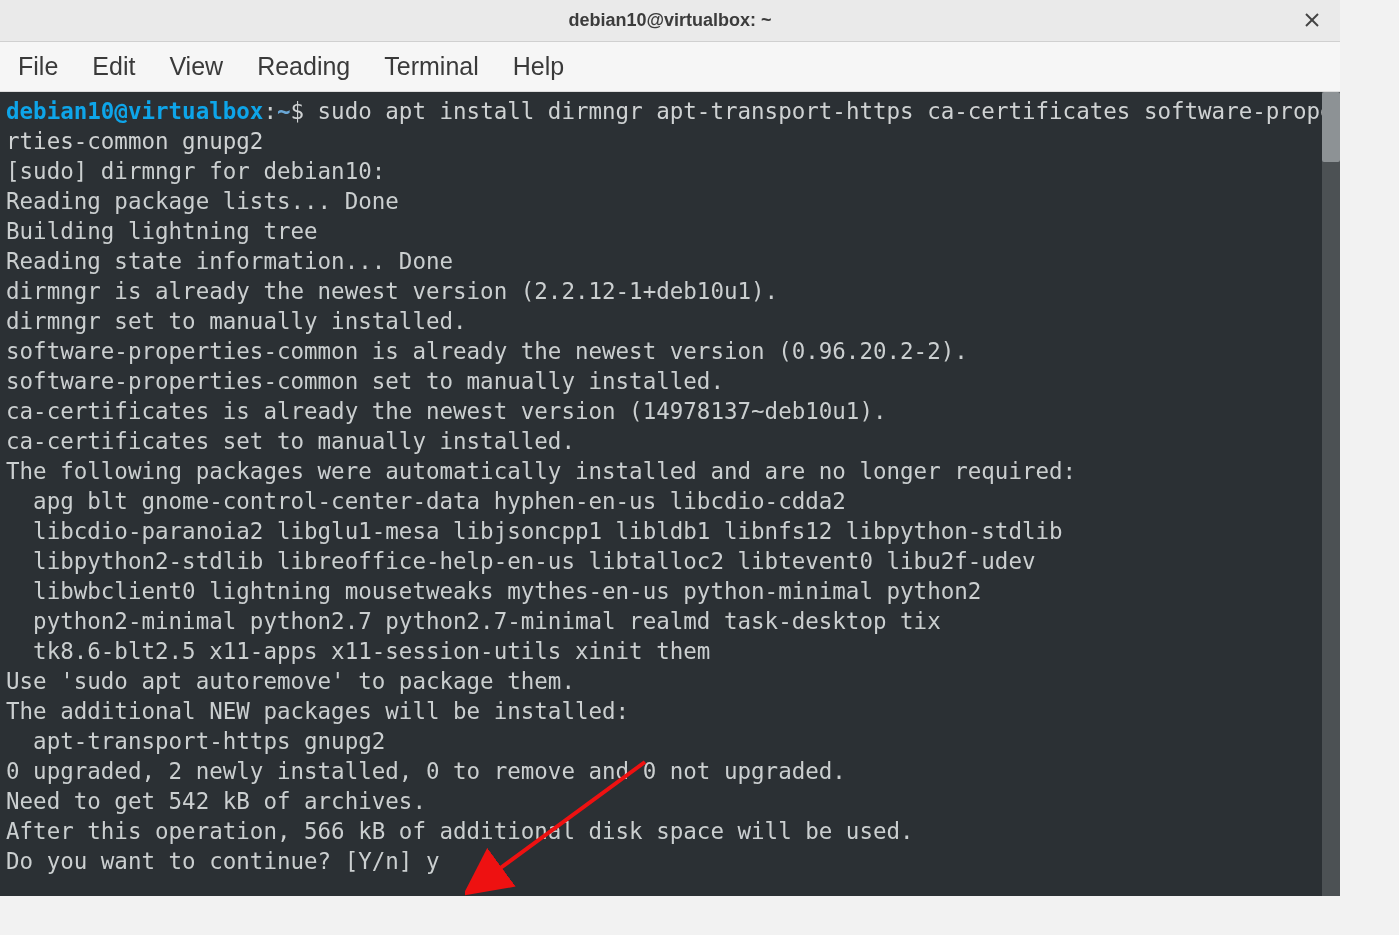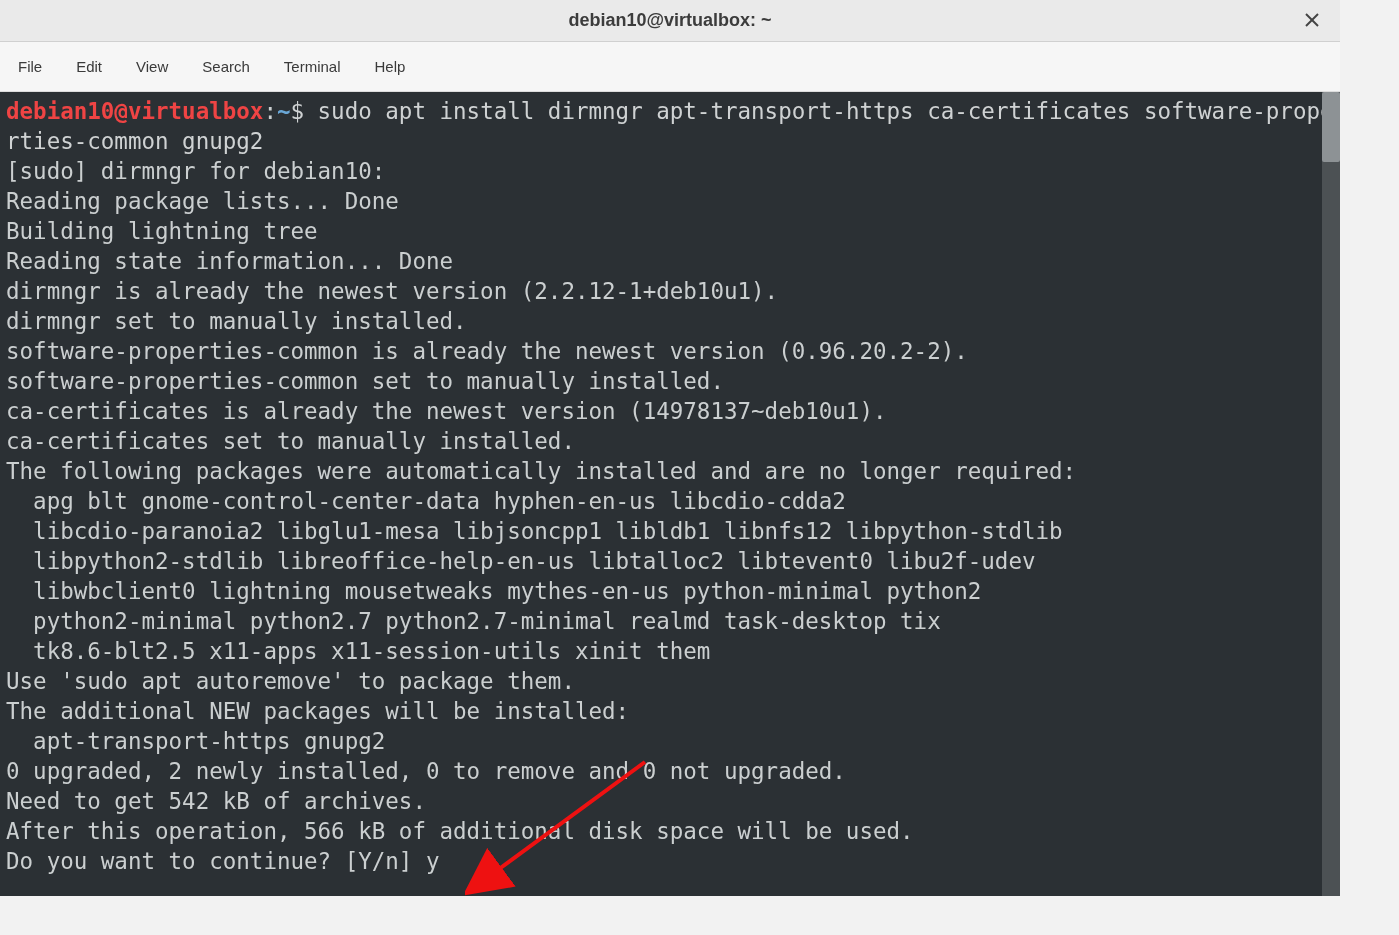--- a/index.html
+++ b/index.html
@@ -10,31 +10,31 @@
   .titlebar {
     height: 42px; background: #eaeaea; display: flex; align-items: center; justify-content: center;
     position: relative; border-bottom: 1px solid #d0d0d0;
   }
   .titlebar .title { font-weight: 600; color: #3c3c3c; font-size: 18px; }
   .titlebar .close { position: absolute; right: 16px; top: 8px; width: 24px; height: 24px; display: flex; align-items: center; justify-content: center; cursor: pointer; color: #555; }
   .titlebar .close svg { width: 14px; height: 14px; stroke: #444; stroke-width: 2; }
 
   .menubar {
     height: 50px; background: #f6f6f6; display: flex; align-items: center; gap: 34px;
-    padding: 0 18px; font-size: 15px; color: #3a3a3a; border-bottom: 1px solid #ddd;
+    padding: 0 18px; font-size: 25px; color: #3a3a3a; border-bottom: 1px solid #ddd;
   }
   .menubar .menu-item { cursor: pointer; }
 
   .terminal {
     flex: 1; background: #2b3034; color: #cfd2d3; position: relative;
     font-family: "DejaVu Sans Mono","Liberation Mono","Courier New",monospace;
     font-size: 22.5px; line-height: 30px; padding: 4px 6px; overflow: hidden;
     white-space: pre-wrap; word-break: break-all;
   }
-  .terminal .user { color: #ef4444; font-weight: bold; }
+  .terminal .user { color: #0ea5e9; font-weight: bold; }
   .terminal .path { color: #6aa7d6; font-weight: bold; }
   .terminal .dollar { color: #cfd2d3; }
   .terminal .cmd { color: #cfd2d3; }
   .terminal .out { color: #cbcfd0; }
 
   .scrollbar { position: absolute; top: 0; right: 0; width: 18px; height: 100%; background: #4c5154; }
   .scroll-thumb { position: absolute; top: 0; right: 0; width: 18px; height: 70px; background: #8d9295; border-radius: 2px; }
 
   .arrow { position: absolute; left: 465px; top: 665px; pointer-events: none; }
 </style>
@@ -50,21 +50,21 @@
           <line x1="1" y1="1" x2="13" y2="13"></line>
           <line x1="13" y1="1" x2="1" y2="13"></line>
         </svg>
     </div>
   </div>
 
   <div class="menubar">
     <span class="menu-item">File</span>
     <span class="menu-item">Edit</span>
     <span class="menu-item">View</span>
-    <span class="menu-item">Search</span>
+    <span class="menu-item">Reading</span>
     <span class="menu-item">Terminal</span>
     <span class="menu-item">Help</span>
   </div>
 
   <div class="terminal"><span class="user">debian10@virtualbox</span><span class="out">:</span><span class="path">~</span><span class="dollar">$</span> <span class="cmd">sudo apt install dirmngr apt-transport-https ca-certificates software-properties-common gnupg2</span>
 <span class="out">[sudo] dirmngr for debian10: </span>
 <span class="out">Reading package lists... Done</span>
 <span class="out">Building lightning tree       </span>
 <span class="out">Reading state information... Done</span>
 <span class="out">dirmngr is already the newest version (2.2.12-1+deb10u1).</span>

